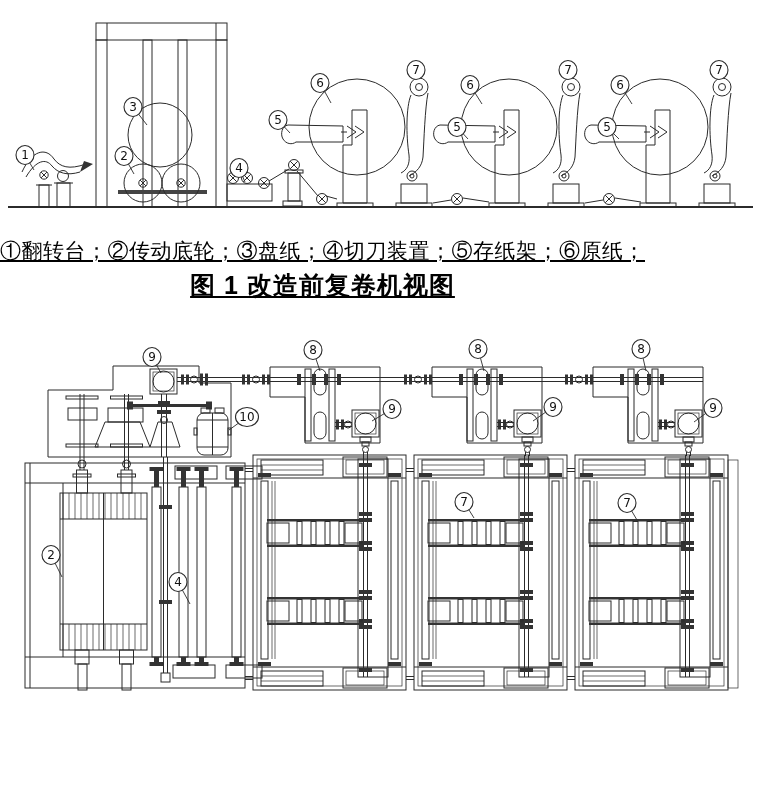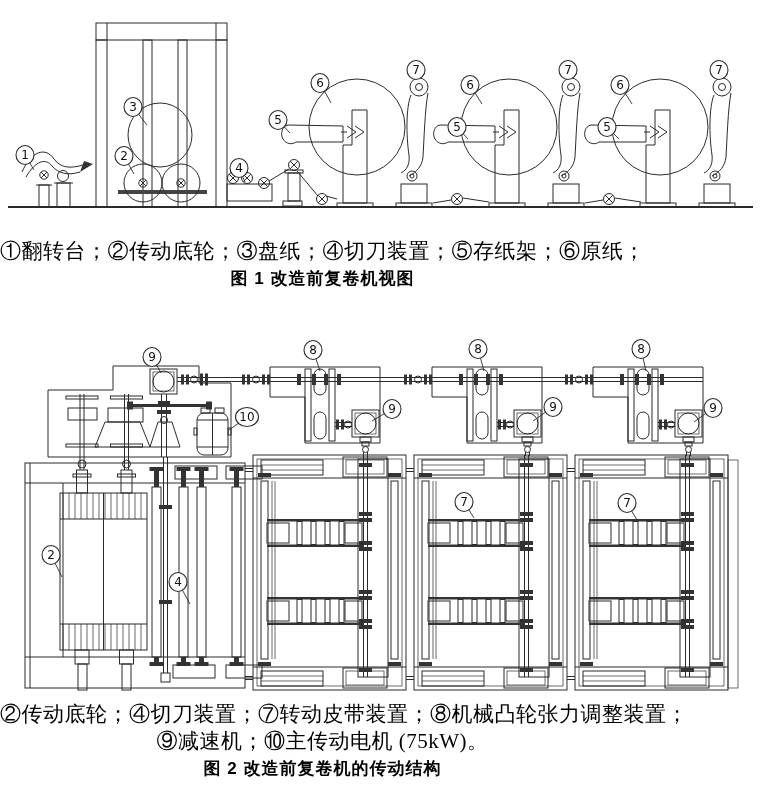--- a/index.html
+++ b/index.html
@@ -8,24 +8,24 @@
   svg{position:absolute;left:0;display:block;}
   svg *{stroke:#2b2b2b;stroke-width:1;fill:none;}
   svg .fill, svg .fill *{fill:#333;stroke:none;}
   svg .dark, svg .dark *{fill:#444;stroke:none;}
   svg .thin, svg .thin *{stroke-width:0.7;}
   svg .thick{stroke-width:2;}
   .labels line{stroke:#2b2b2b;stroke-width:0.9;fill:none;}
   .labels ellipse{fill:#fff;stroke:#2b2b2b;stroke-width:1.1;}
   .labels text{fill:#111;stroke:none;font:12px "DejaVu Sans",sans-serif;text-anchor:middle;}
   .caption{position:absolute;left:0;width:645px;text-align:center;
-           font-size:21px;line-height:27px;letter-spacing:0.5px;}
+           font-size:21px;line-height:27px;letter-spacing:0.5px;text-decoration:underline;}
   .caption .cap-line{white-space:nowrap;}
-  .fig-title{font-family:"Liberation Sans","DejaVu Sans",sans-serif;
-             font-weight:bold;font-size:17px;letter-spacing:1px;}
+  .fig-title{margin-top:7px;font-family:"Liberation Sans","DejaVu Sans",sans-serif;
+             font-weight:bold;font-size:25px;letter-spacing:1px;}
   #cap1{top:238px;}
   #cap2{top:701px;}
 </style>
 </head>
 <body>
 
 <div class="page">
 
   <svg id="fig1" style="top:0" width="761" height="232" viewBox="0 0 761 232">
     <defs>
@@ -421,19 +421,14 @@
         <text x="178" y="586.3">4</text>
         <line x1="464" y1="502" x2="474" y2="518"></line>
         <ellipse cx="464" cy="502" rx="9" ry="9.5"></ellipse>
         <text x="464" y="506.3">7</text>
         <line x1="627" y1="503" x2="637" y2="520"></line>
         <ellipse cx="627" cy="503" rx="9" ry="9.5"></ellipse>
         <text x="627" y="507.3">7</text>
       </g>
   </svg>
 
-  <div class="caption" id="cap2">
-    <div class="cap-line">②传动底轮；④切刀装置；⑦转动皮带装置；⑧机械凸轮张力调整装置；</div>
-    <div class="cap-line">⑨减速机；⑩主传动电机 (75kW)。</div>
-    <div class="fig-title">图 2 改造前复卷机的传动结构</div>
-  </div>
 
 </div>
 
 </body></html>

